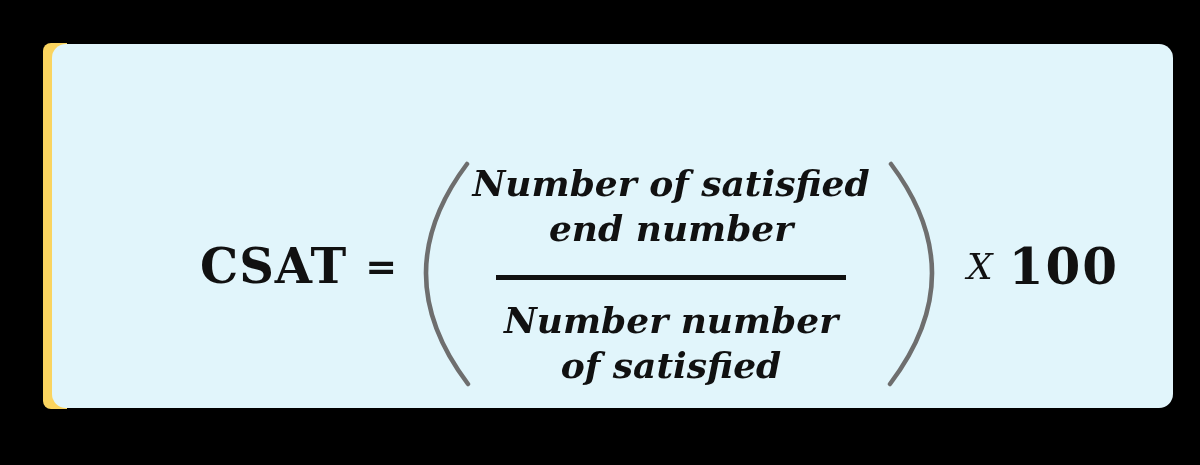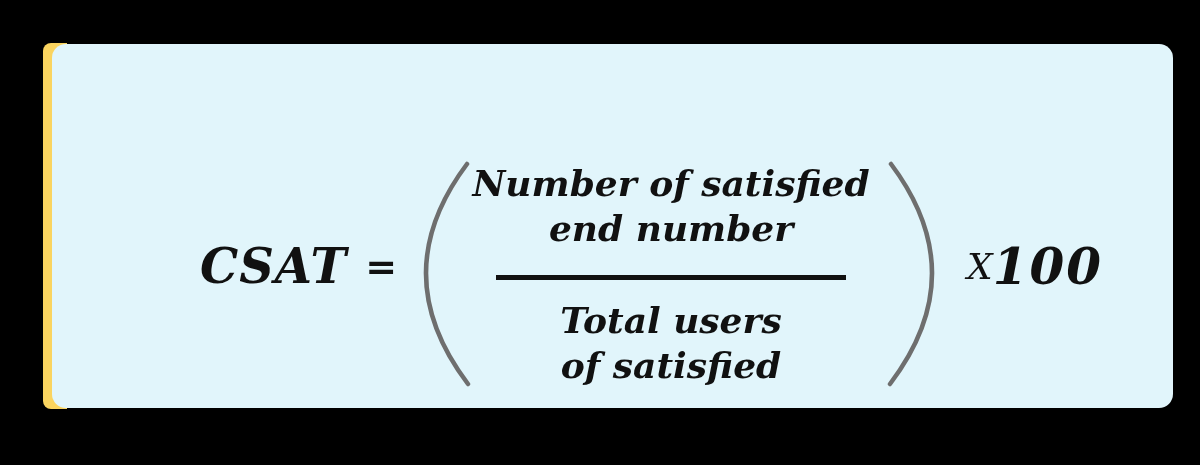--- a/index.html
+++ b/index.html
@@ -38,21 +38,20 @@
     position: absolute;
     left: 148px; top: 98px;
     height: 264px;
     display: flex;
     align-items: center;
     color: var(--text);
   }
   .csat {
     font-size: 48px;
     font-weight: bold;
-    font-style: italic;
     letter-spacing: 1px;
     transform: translateY(-8px);
   }
   .equals {
     font-size: 38px;
     font-weight: bold;
     font-style: italic;
     margin-left: 18px;
     transform: translateY(-8px);
   }
@@ -94,22 +93,22 @@
   .times {
     font-size: 36px;
     font-style: italic;
     font-weight: 500;
     margin-left: 32px;
     transform: translateY(-8px);
   }
   .hundred {
     font-size: 50px;
     font-weight: bold;
-    font-style: italic;
     letter-spacing: 2px;
+    margin-left: 16px;
     transform: translateY(-8px);
   }
 </style>
 </head>
 <body>
 
 <div class="stage">
   <div class="accent-bar"></div>
   <div class="card">
     <div class="formula-row">
@@ -122,21 +121,21 @@
         <path class="paren-path" d="M 44 8 Q -38.5 118 45 228"></path>
       </svg>
 
       <div class="fraction">
         <div class="frac-part">
           <span class="frac-line">Number of satisfied</span>
           <span class="frac-line">end number</span>
         </div>
         <div class="divider"></div>
         <div class="frac-part">
-          <span class="frac-line">Total users</span>
+          <span class="frac-line">Number number</span>
           <span class="frac-line">of satisfied</span>
         </div>
       </div>
 
       <svg class="paren-svg paren-right" width="55" height="236" viewBox="0 0 55 236">
         <path class="paren-path" d="M 11 8 Q 93.5 118 10 228"></path>
       </svg>
 
       <span class="times">X</span>
 

